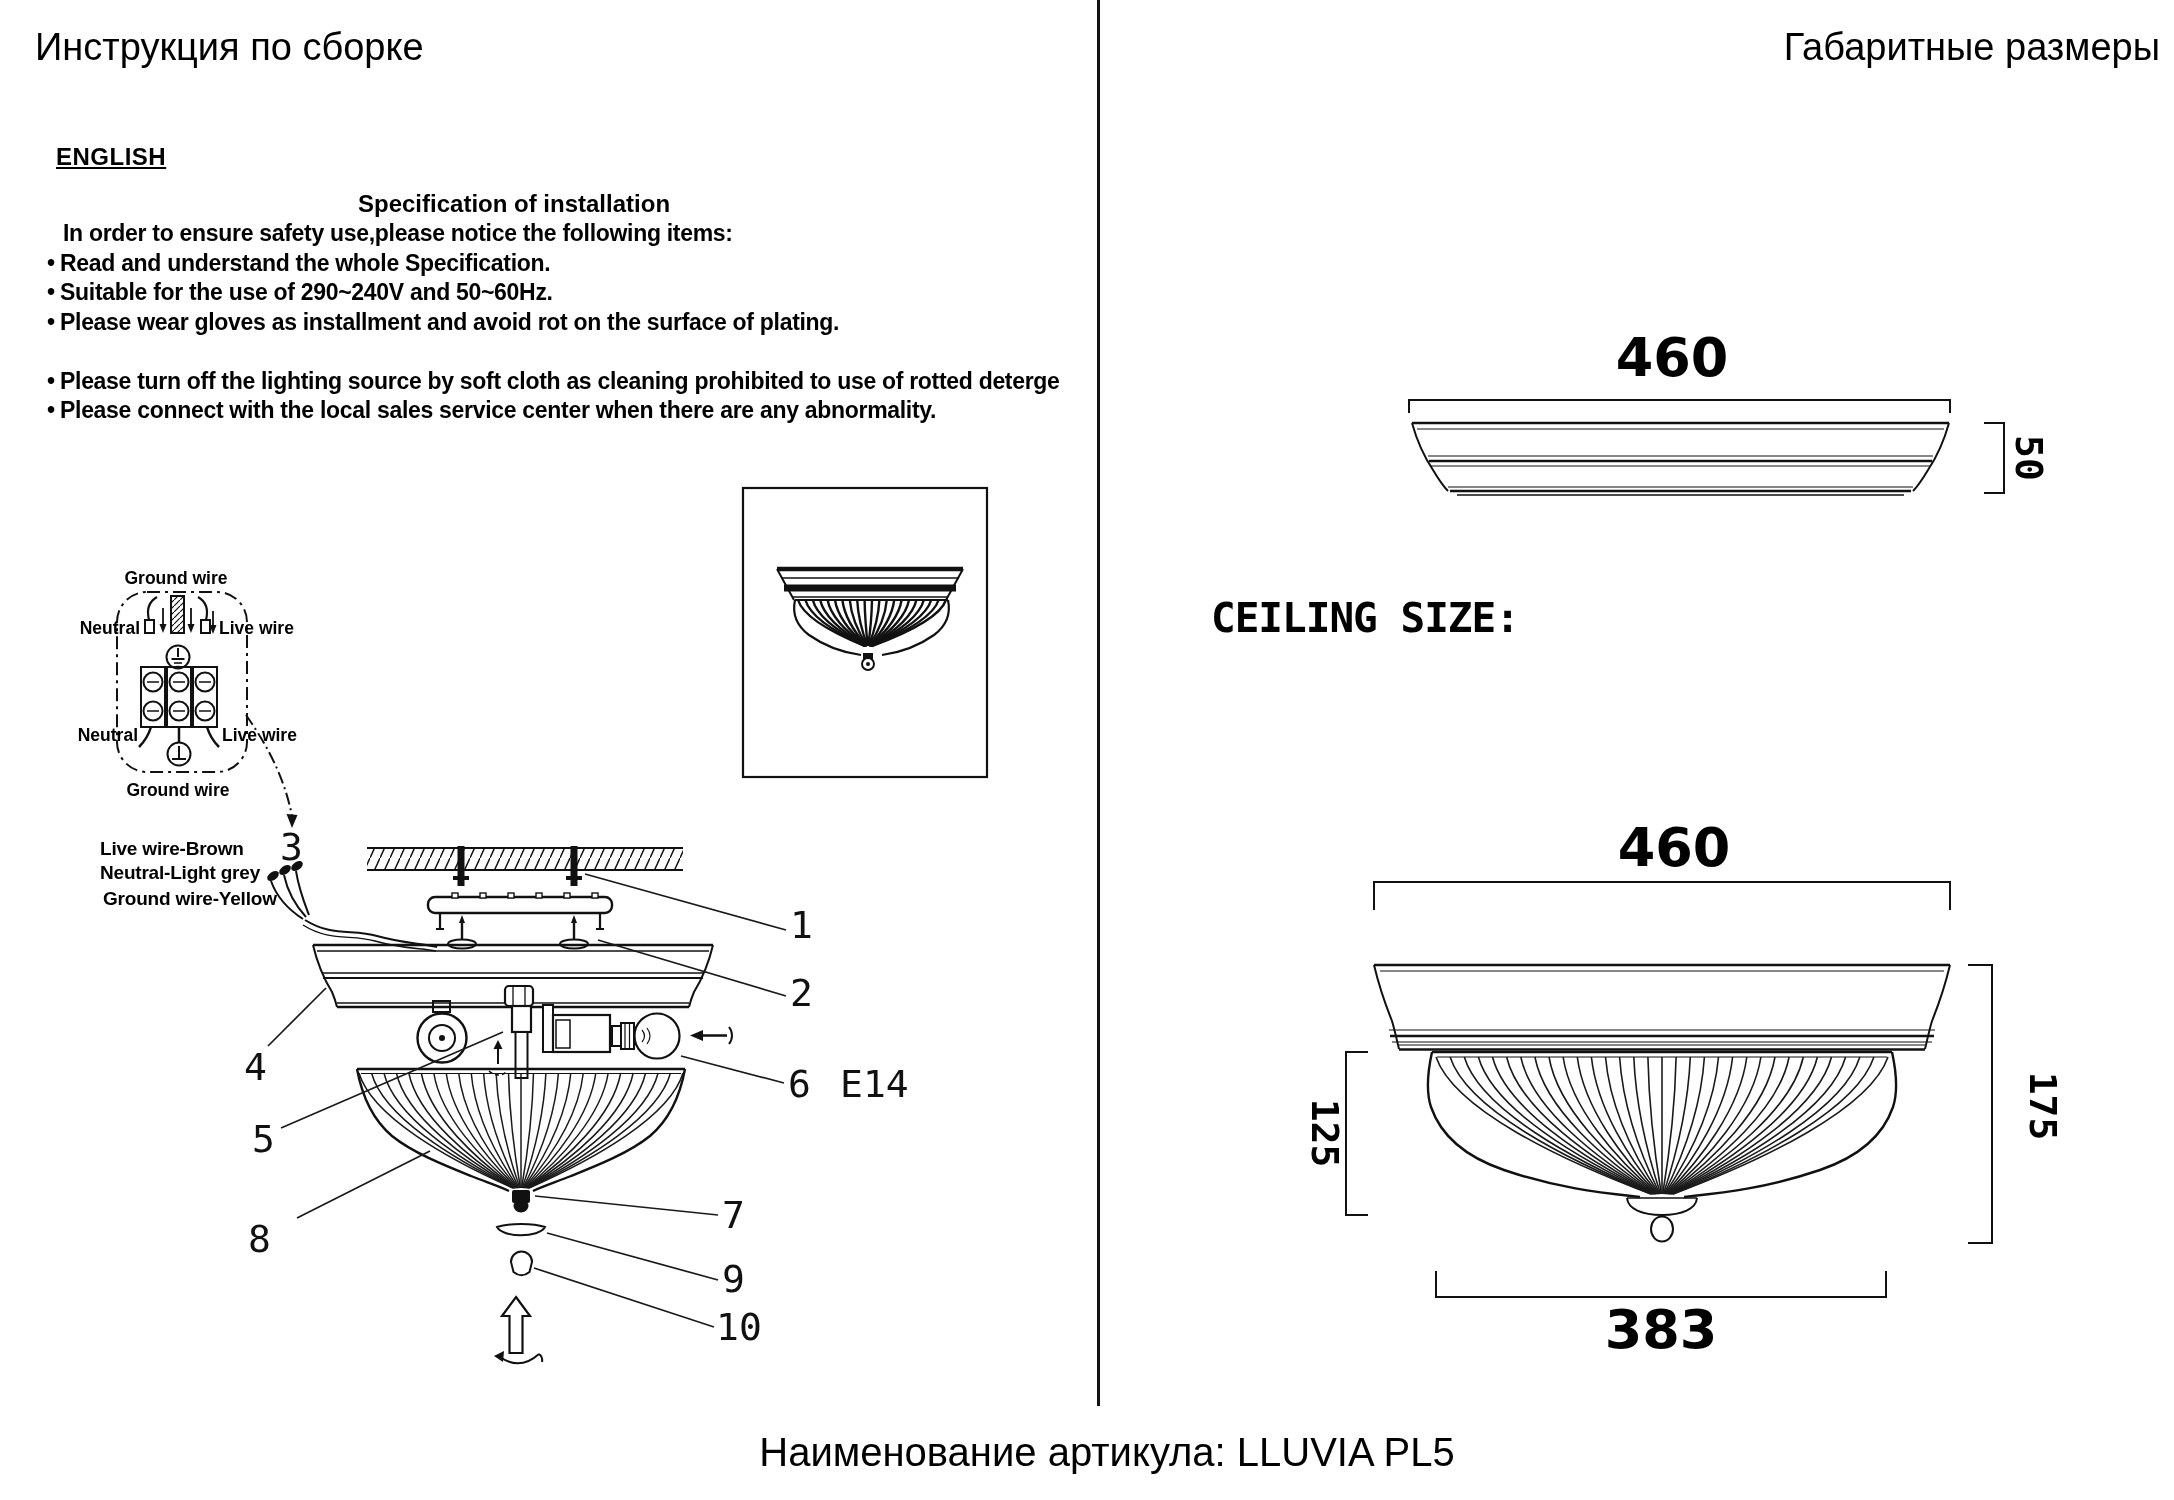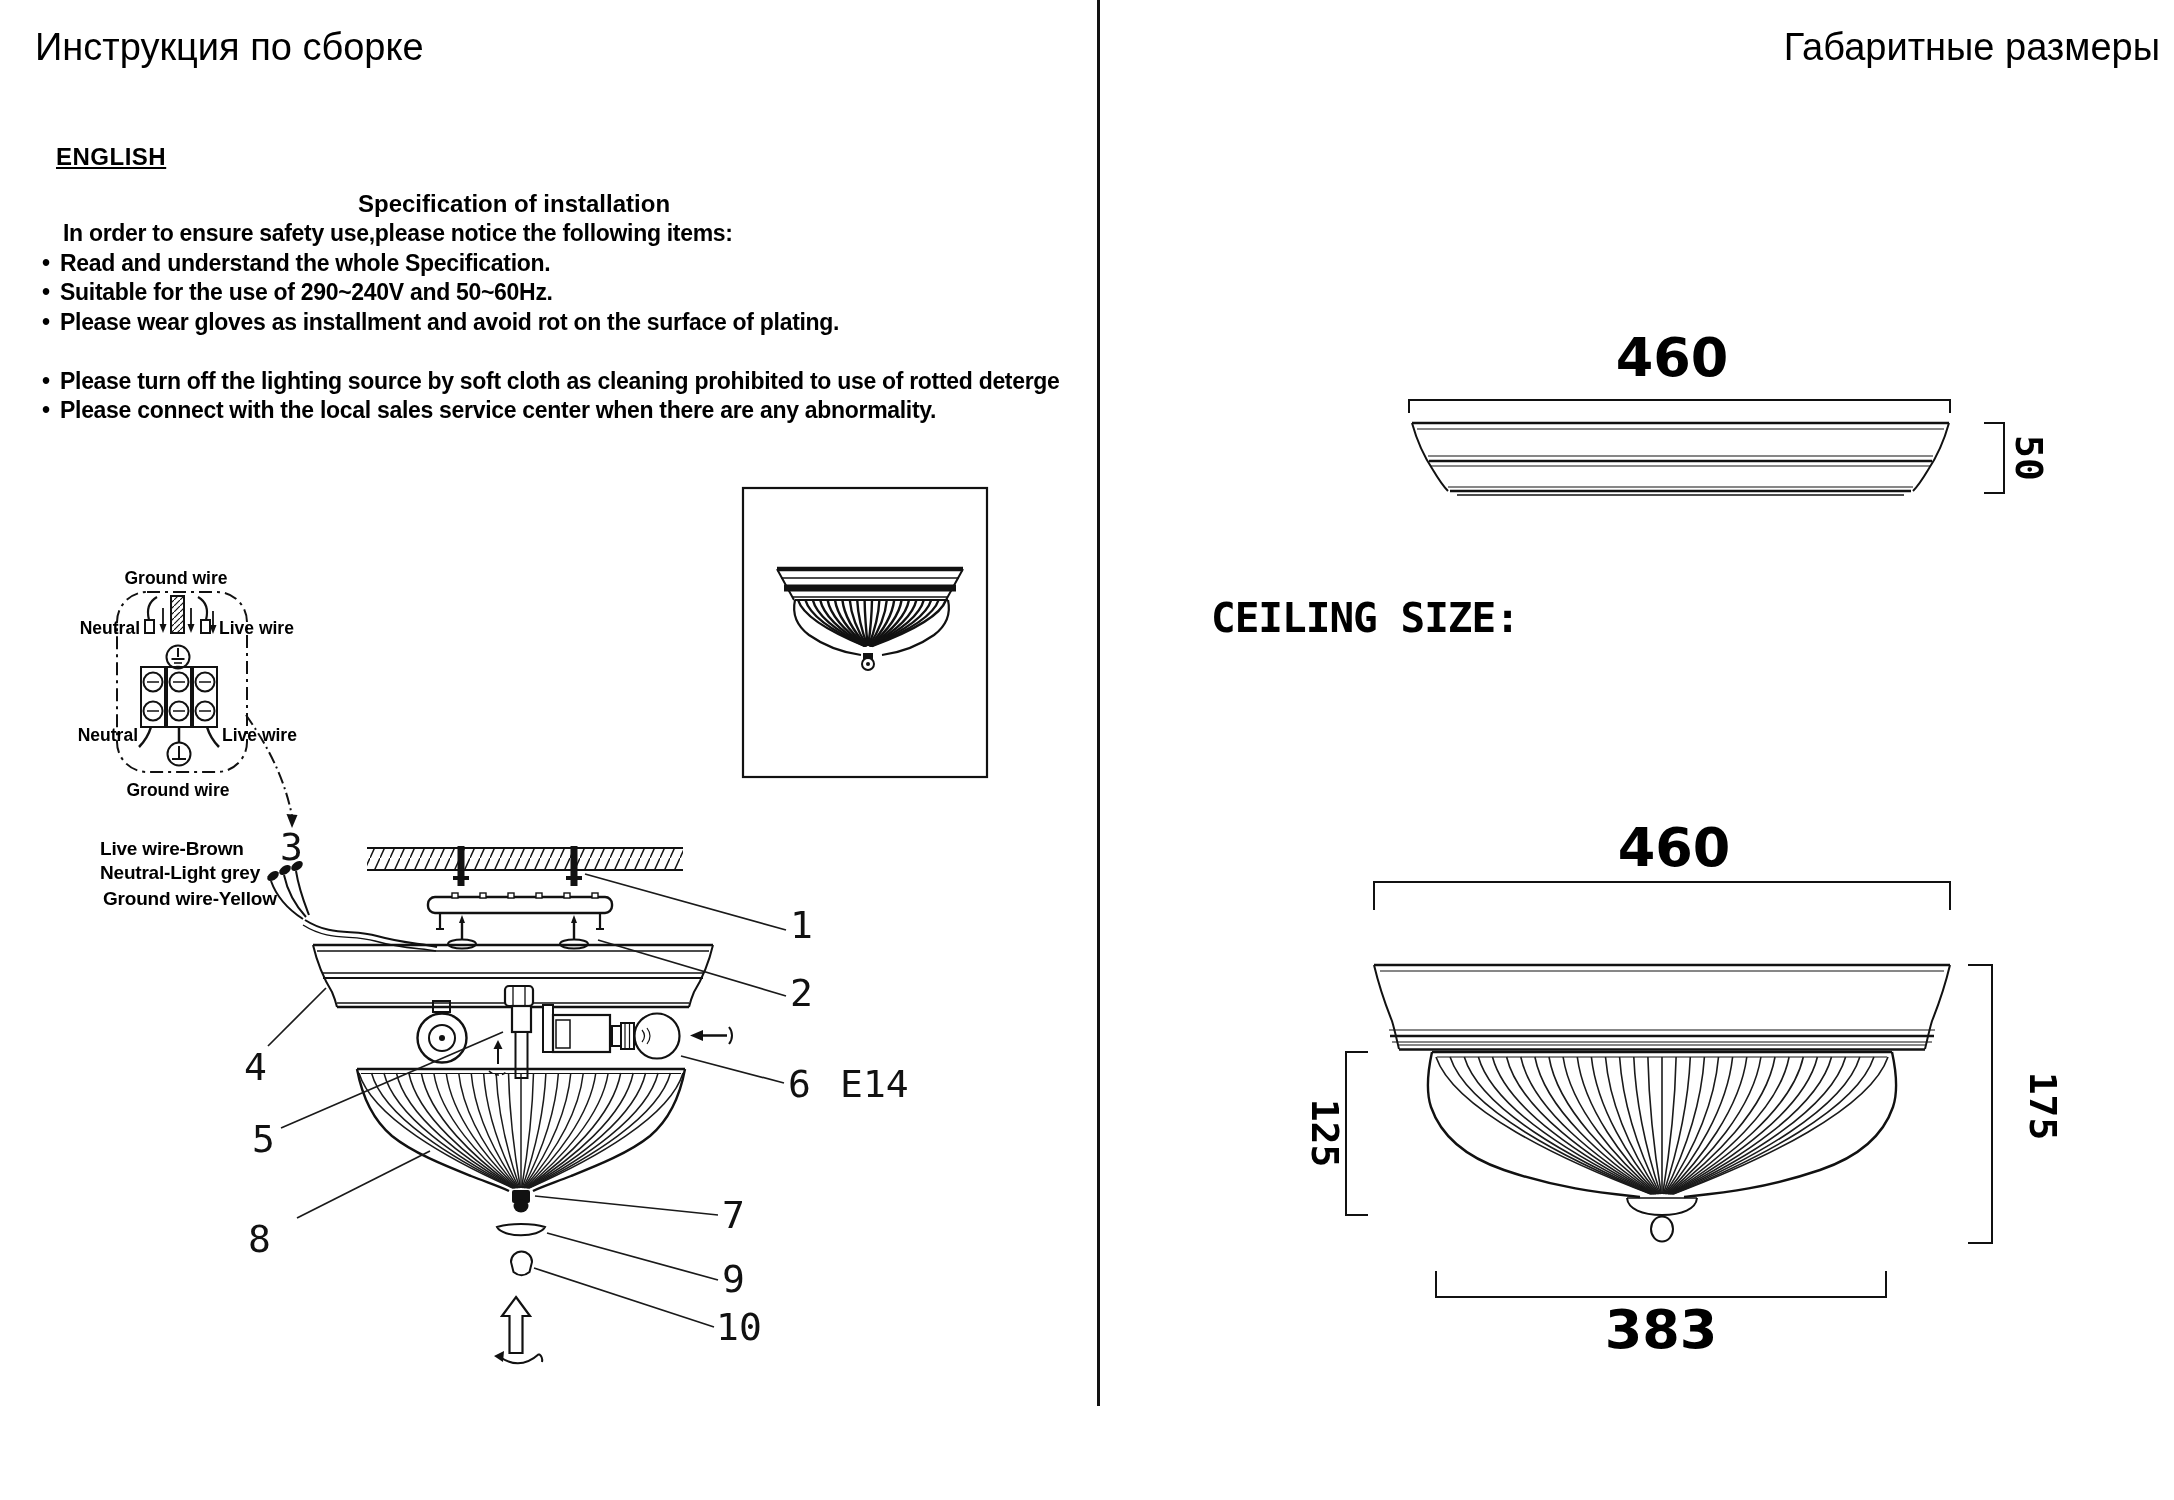--- a/index.html
+++ b/index.html
@@ -1,18 +1,18 @@
 <!DOCTYPE html>
 <html><head>
 <meta charset="utf-8">
 <style>
   html,body{margin:0;padding:0;background:#fff;}
   #page{position:relative;width:2174px;height:1500px;background:#ffffff;overflow:hidden;
         font-family:"Liberation Sans",sans-serif;color:#000;}
-  .abs{position:absolute;white-space:nowrap;}
+  .abs{position:absolute;white-space:nowrap;text-align:center;}
   .ru-title{font-size:38px;font-weight:400;}
   .eng-heading{font-size:24px;font-weight:700;letter-spacing:.5px;text-decoration:underline;}
   .spec-title{font-size:24px;font-weight:700;}
   .instr-line{font-size:23px;font-weight:700;letter-spacing:-.3px;line-height:27px;}
   .instr-line .marker{display:inline-block;width:18px;}
   .mono-heading{font-family:"DejaVu Sans Mono",monospace;font-size:41px;font-weight:700;letter-spacing:-1px;}
   .wire-color-line{font-size:19px;font-weight:700;letter-spacing:-.2px;}
   .footer-caption{font-size:40px;font-weight:400;text-align:center;}
   .divider{background:#111;}
   svg{position:absolute;overflow:visible;}
@@ -391,14 +391,15 @@
       <ellipse cx="1662" cy="1229" rx="11" ry="12.5" stroke-width="2"></ellipse>
     </g>
     <path d="M 1368 1052 H 1346 V 1215 H 1368" fill="none" stroke="#111" stroke-width="2"></path>
     <text class="rotnum" transform="rotate(90 1322 1133)" x="1322" y="1133" text-anchor="middle" dominant-baseline="middle">125</text>
     <path d="M 1968 965 H 1992 V 1243 H 1968" fill="none" stroke="#111" stroke-width="2"></path>
     <text class="rotnum" transform="rotate(90 2040 1106)" x="2040" y="1106" text-anchor="middle" dominant-baseline="middle">175</text>
     <path d="M 1436 1271 V 1297 H 1886 V 1271" fill="none" stroke="#111" stroke-width="2"></path>
     <text class="bignum" x="1661" y="1348" text-anchor="middle">383</text>
   </svg>
 
+  <div class="abs footer-caption" style="left:40px;right:0;top:1430px;">Наименование артикула: LLUVIA PL5</div>
 
 </div>
 
 </body></html>

